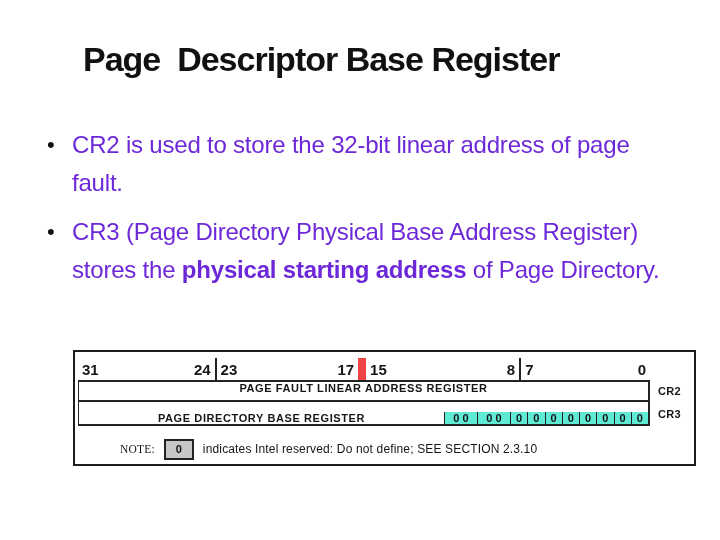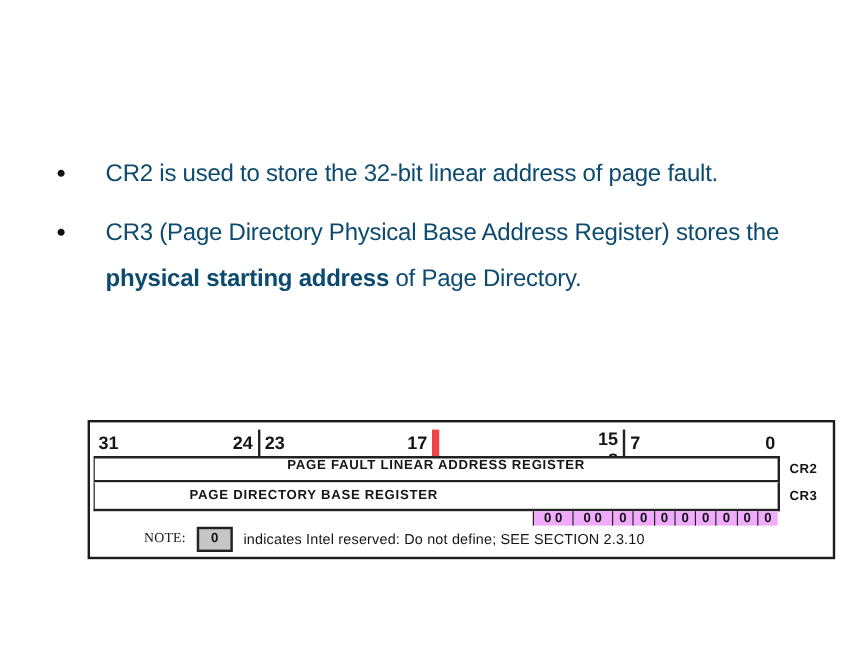--- a/index.html
+++ b/index.html
@@ -10,53 +10,53 @@
 
   .title {
     position:absolute; left:83px; top:40px; width:600px;
     font-size:34px; font-weight:700; letter-spacing:-1px;
     white-space:pre; color:#111;
   }
 
   .bullets { position:absolute; left:45px; top:126px; width:615px; }
   .bullet { display:flex; margin-bottom:11px; }
   .marker { width:27px; flex:none; font-size:22px; line-height:38px; padding-left:2px; color:#111; }
-  .btext { flex:1; font-size:20px; line-height:38px; letter-spacing:-0.2px; color:#0c4a6e;margin-left:16px; }
+  .btext { flex:1; font-size:24px; line-height:38px; letter-spacing:-0.2px; color:#6d28d9; }
   .btext b { font-weight:700; }
 
   
   .figure {
     position:absolute; left:73px; top:350px; width:623px; height:116px;
     border:2px solid #1c1c1c; background:#ffffff;
   }
   .scan { position:relative; width:100%; height:100%; font-family:"Liberation Sans", sans-serif; }
 
   .bitrow { position:absolute; left:3px; top:6px; width:572px; height:22px; display:flex; }
   .seg { display:flex; justify-content:space-between; align-items:flex-end;
          padding:0 4px 2px 4px; font-size:15px; font-weight:700; color:#161616; }
   .seg-1 { width:143px; border-right:2px solid #222; }
-  .seg-2 { width:154px; border-right:6px solid #ef4444; }
-  .seg-3 { width:160px; border-right:2px solid #222;flex-direction:column; }
+  .seg-2 { width:154px; border-right:8px solid #ef4444; }
+  .seg-3 { width:160px; border-right:2px solid #222; }
   .seg-4 { width:133px; }
 
   .row-cr2 {
     position:absolute; left:3px; top:28px; width:572px; height:22px;
     border:2px solid #222; border-left-width:1px; border-right-width:2px;
     display:flex; justify-content:center;
     font-size:11px; font-weight:700; letter-spacing:0.6px; color:#161616;
     background:#ffffff;
   }
   .row-cr3 {
     position:absolute; left:3px; top:50px; width:572px; height:24px;
     border:2px solid #222; border-top:none; border-left-width:1px;
-    display:flex; align-items:center; background:#ffffff;
+    display:flex; align-items:flex-end; background:#ffffff;
   }
   .pdb-label { width:365px; flex:none; display:flex; align-items:center; justify-content:center;
                font-size:11px; font-weight:700; letter-spacing:0.6px; color:#161616; }
-  .cell { border-left:1.5px solid #222; background:#f0abfc; display:flex;
+  .cell { border-left:1.5px solid #222; background:#5eead4; display:flex;
           align-items:center; justify-content:center; font-size:11px; font-weight:700;
           color:#111; white-space:pre;margin-top:38px; }
   .cell.wide { width:33px; flex:none; }
   .cell.single { flex:1; }
 
   .reg-label { position:absolute; left:583px; height:22px; display:flex; align-items:center;
                font-size:11px; font-weight:700; letter-spacing:0.3px; color:#161616; }
   .reg-cr2 { top:28px; }
   .reg-cr3 { top:51px; }
 
@@ -66,20 +66,21 @@
   .legend-box { width:30px; height:21px; background:#c6c6c6; border:2px solid #222;
                 display:flex; align-items:center; justify-content:center;
                 font-size:11px; font-weight:700; color:#111; flex:none; }
   .note-text { font-size:12px; color:#161616; letter-spacing:0.15px; }
 </style>
 </head>
 <body>
 
 <div class="slide">
 
+  <div class="title">Page  Descriptor Base Register</div>
 
   <div class="bullets">
     <div class="bullet">
       <div class="marker">•</div>
       <div class="btext">
         <span>CR2 is used to store the 32-bit linear address of page fault.</span>
       </div>
     </div>
     <div class="bullet">
       <div class="marker">•</div>

